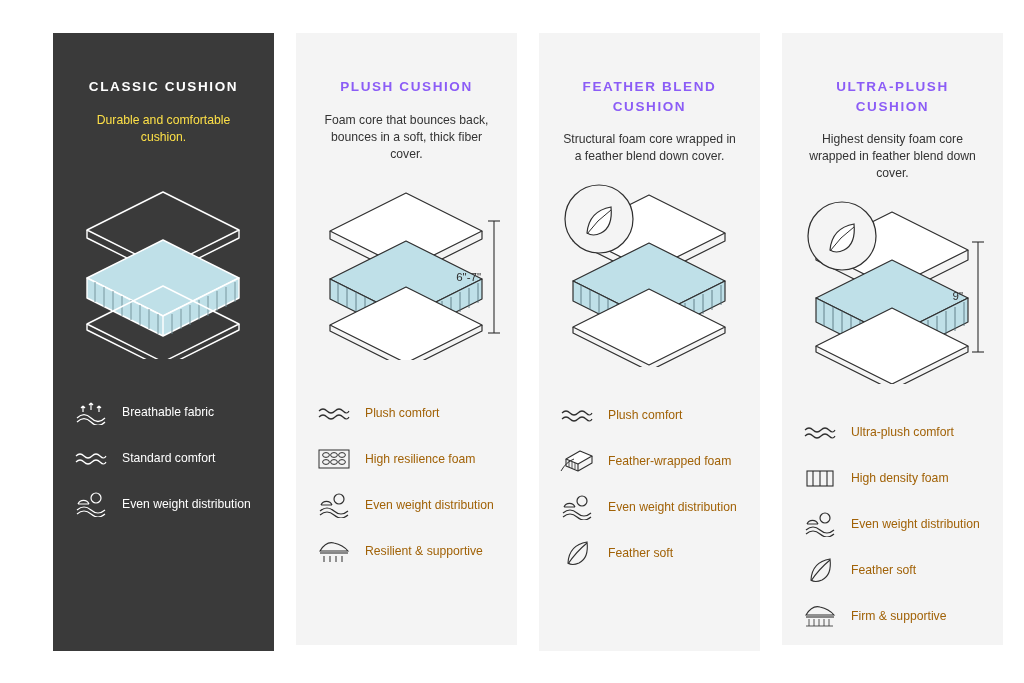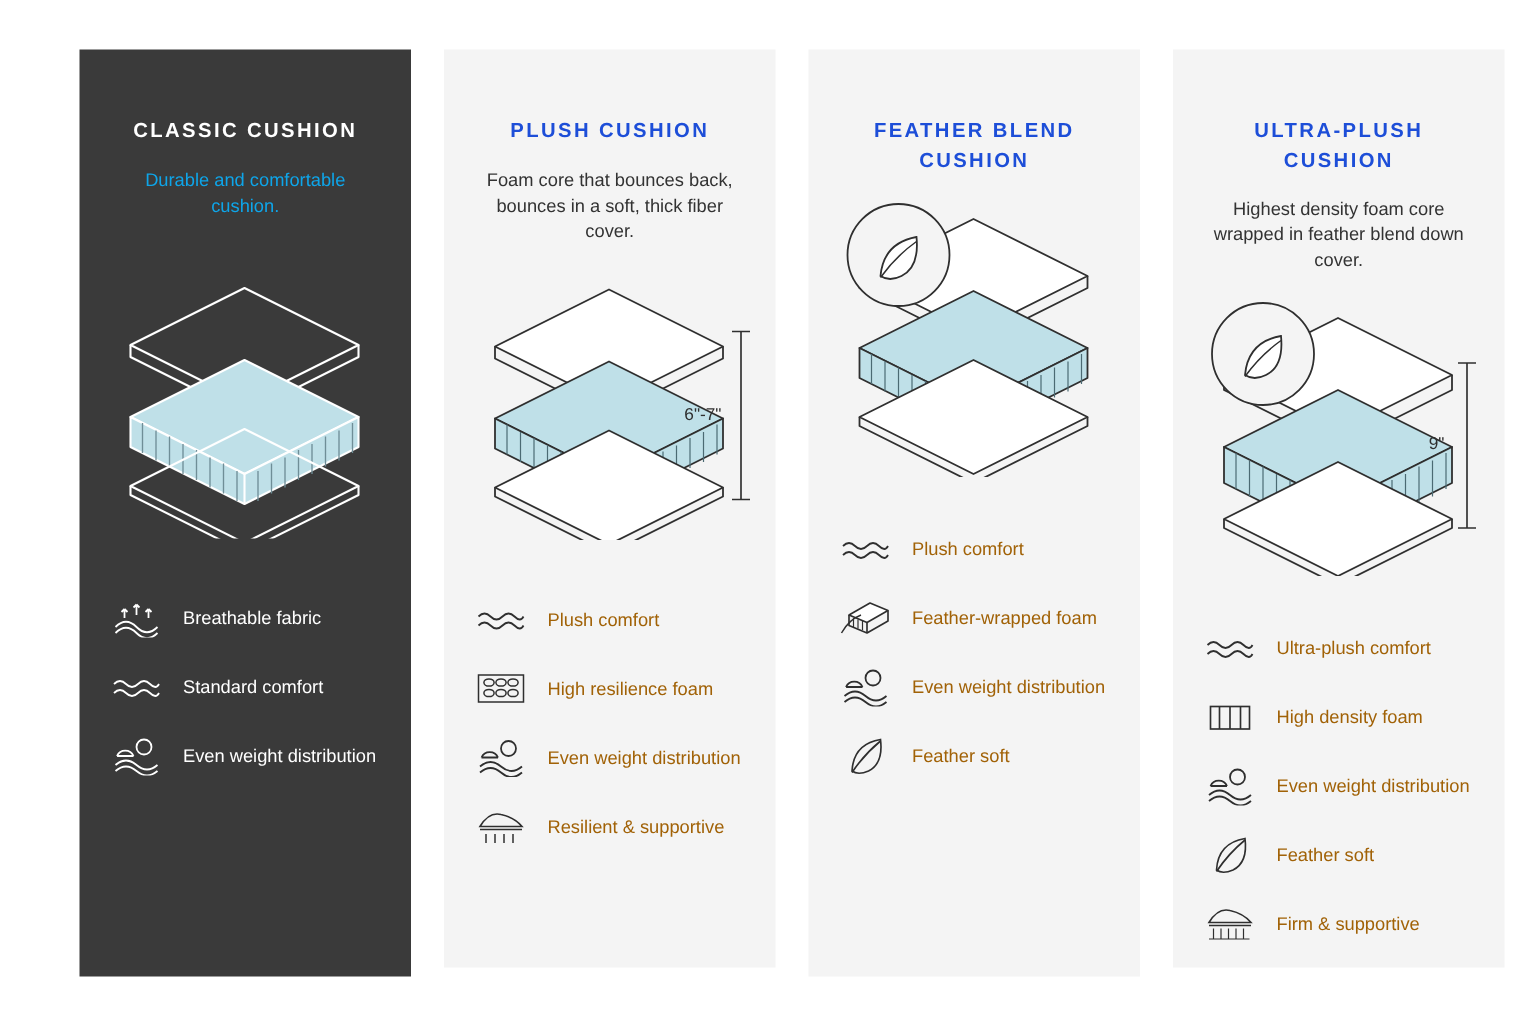--- a/index.html
+++ b/index.html
@@ -50,34 +50,34 @@
   .card.light.tall {
     height: 618px;
   }
   .card-title {
     text-align: center;
     font-size: 13.5px;
     font-weight: bold;
     letter-spacing: 1.6px;
     line-height: 1.45;
     margin: 14px 0 0 0;
-    color: #1d4ed8;
+    color: #8b5cf6;
   }
   .card.dark .card-title {
     color: #ffffff;
   }
   .card-desc {
     text-align: center;
     font-size: 12.2px;
     line-height: 1.4;
     margin: 15px 4px 0 4px;
     color: #333333;
   }
   .card.dark .card-desc {
-    color: #0ea5e9;
+    color: #fde047;
   }
   .art {
     position: relative;
     height: 215px;
     margin-top: 12px;
   }
   .art.art-dark { margin-top: 28px; }
   .art svg { display: block; }
   .features {
     margin-top: 8px;
@@ -288,20 +288,21 @@
               </g>
             </svg>
           </span>
           <span class="flabel">Resilient &amp; supportive</span>
         </div>
       </div>
     </div>
 
     <div class="card light tall">
       <div class="card-title">FEATHER BLEND CUSHION</div>
+      <div class="card-desc">Structural foam core wrapped in a feather blend down cover.</div>
 
       <div class="art">
         <svg width="185" height="190" viewBox="0 0 185 190" style="margin:0 auto;">
           <g fill="none" stroke="#2f2f2f" stroke-width="1.2" stroke-linejoin="round">
             <polygon points="92,18 168,56 92,94 16,56" fill="#ffffff"></polygon>
             <polyline points="16,56 16,64 92,102 168,64 168,56"></polyline>
             <line x1="92" y1="94" x2="92" y2="102"></line>
             <polygon points="92,66 168,104 92,142 16,104" fill="#bfe0e8"></polygon>
             <polygon points="16,104 16,124 92,162 168,124 168,104 92,142" fill="#bfe0e8"></polygon>
             <line x1="92" y1="142" x2="92" y2="162"></line>

